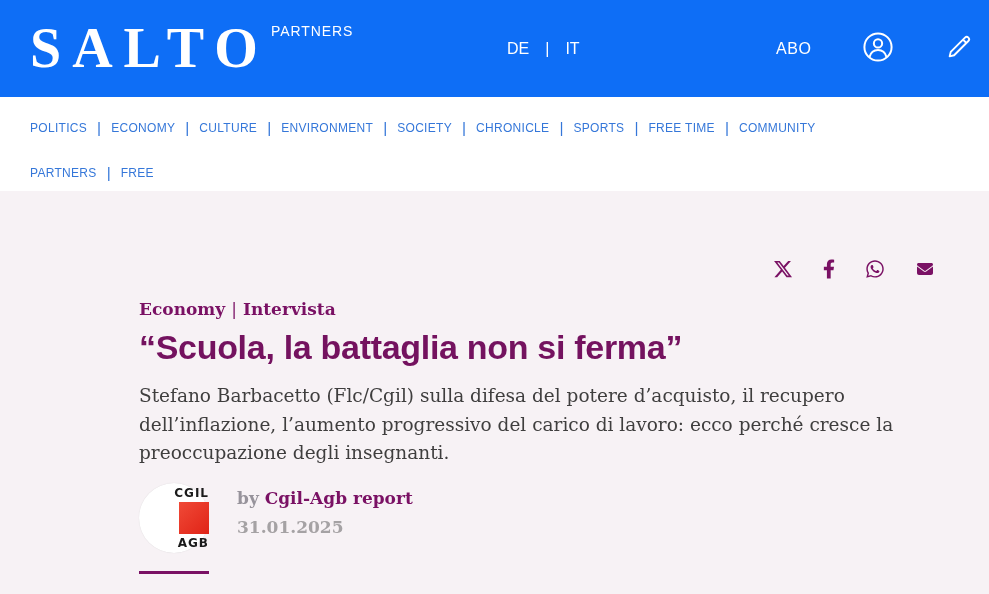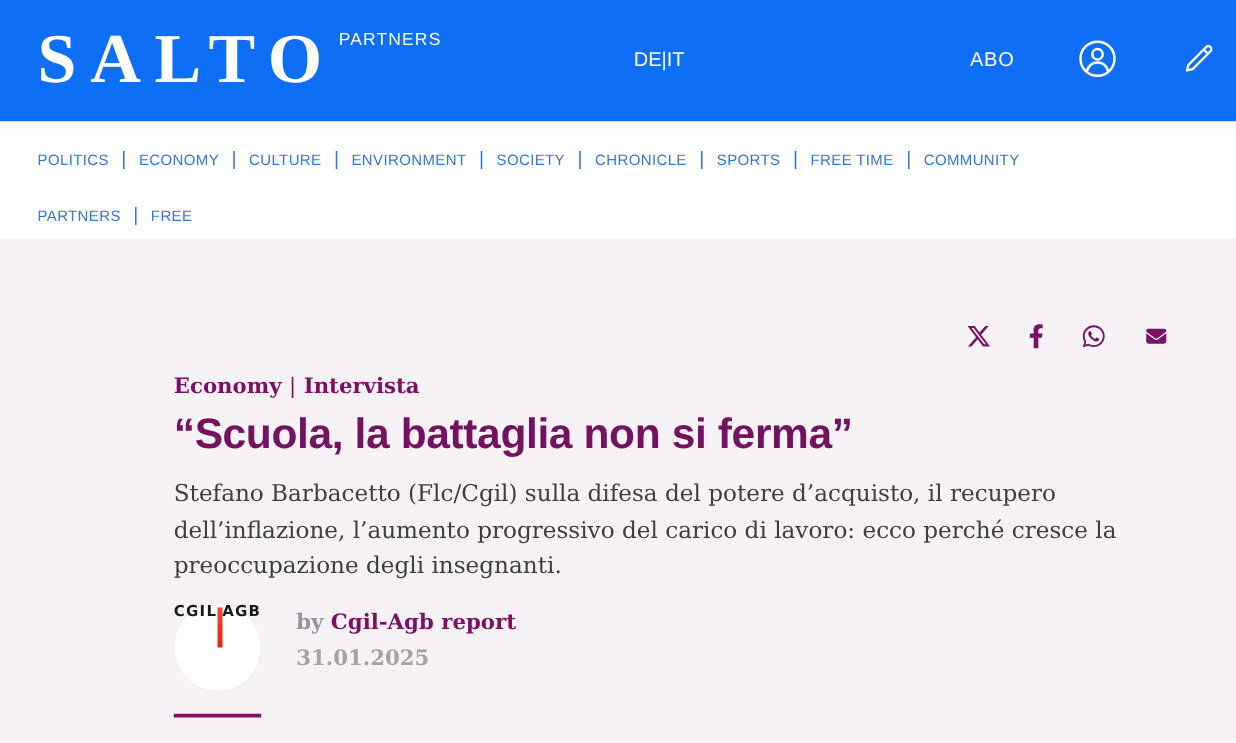--- a/index.html
+++ b/index.html
@@ -36,21 +36,21 @@
     font-weight: 400;
     cursor: pointer;
   }
   .lang-switcher {
     position: absolute;
     left: 507px;
     top: 50%;
     transform: translateY(-50%);
     font-size: 16px;
     display: flex;
-    gap: 0;
+    gap: 16px;
     align-items: center;
   }
   .lang-switcher span { cursor: pointer; }
   .lang-switcher .sep { cursor: default; font-weight: 300; }
   .abo-label {
     position: absolute;
     left: 776px;
     top: 50%;
     transform: translateY(-50%);
     font-size: 16px;
@@ -139,21 +139,21 @@
     color: #3f3e3e;
     max-width: 800px;
     margin-top: 16px;
   }
 
   
   .author-block { display: flex; margin-top: 15px; }
   .avatar {
     width: 70px; height: 70px; border-radius: 50%;
     background: #ffffff;
-    display: flex; align-items: flex-start; justify-content: center;
+    display: flex; flex-direction: column; align-items: flex-end; justify-content: center;
     cursor: pointer;
     box-shadow: 0 0 1px rgba(0,0,0,0.15);
     flex: 0 0 auto;
   }
   .avatar .cgil-txt, .avatar .agb-txt {
     font-family: "DejaVu Sans", sans-serif;
     font-weight: 700; font-size: 12px; letter-spacing: 1px; color: #1a1a1a;
     line-height: 1;
   }
   .avatar .red-square {

